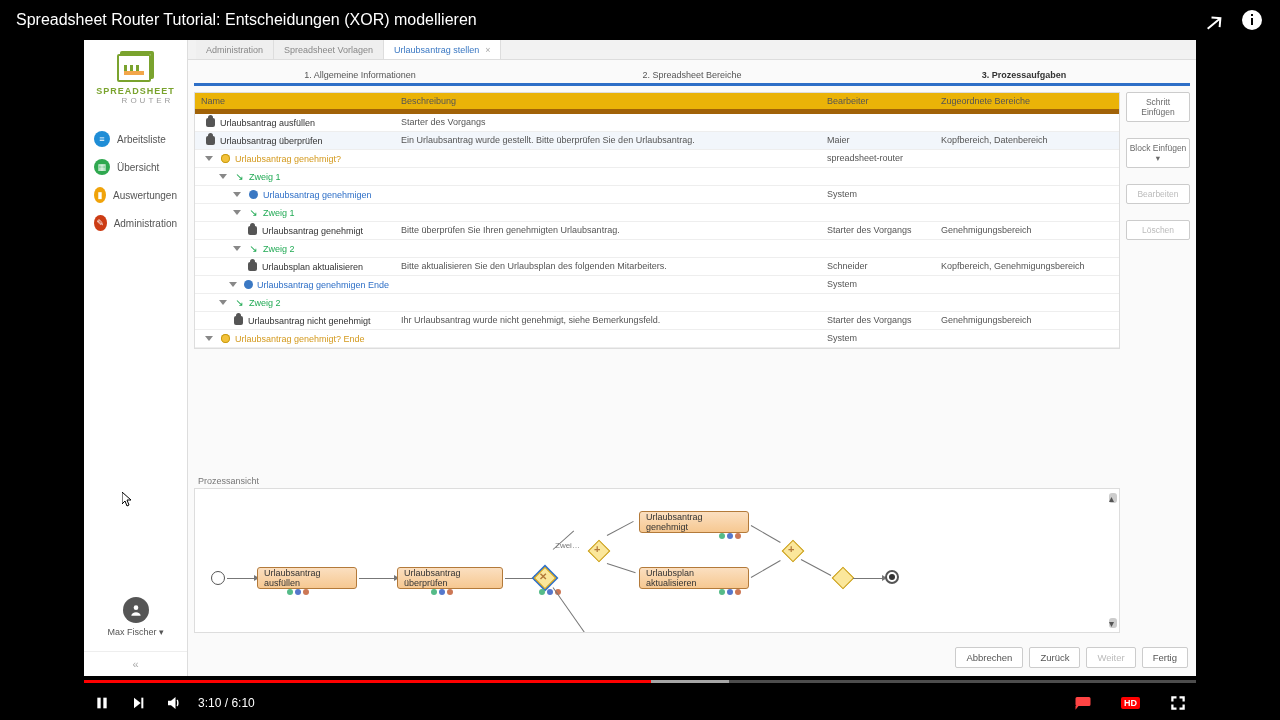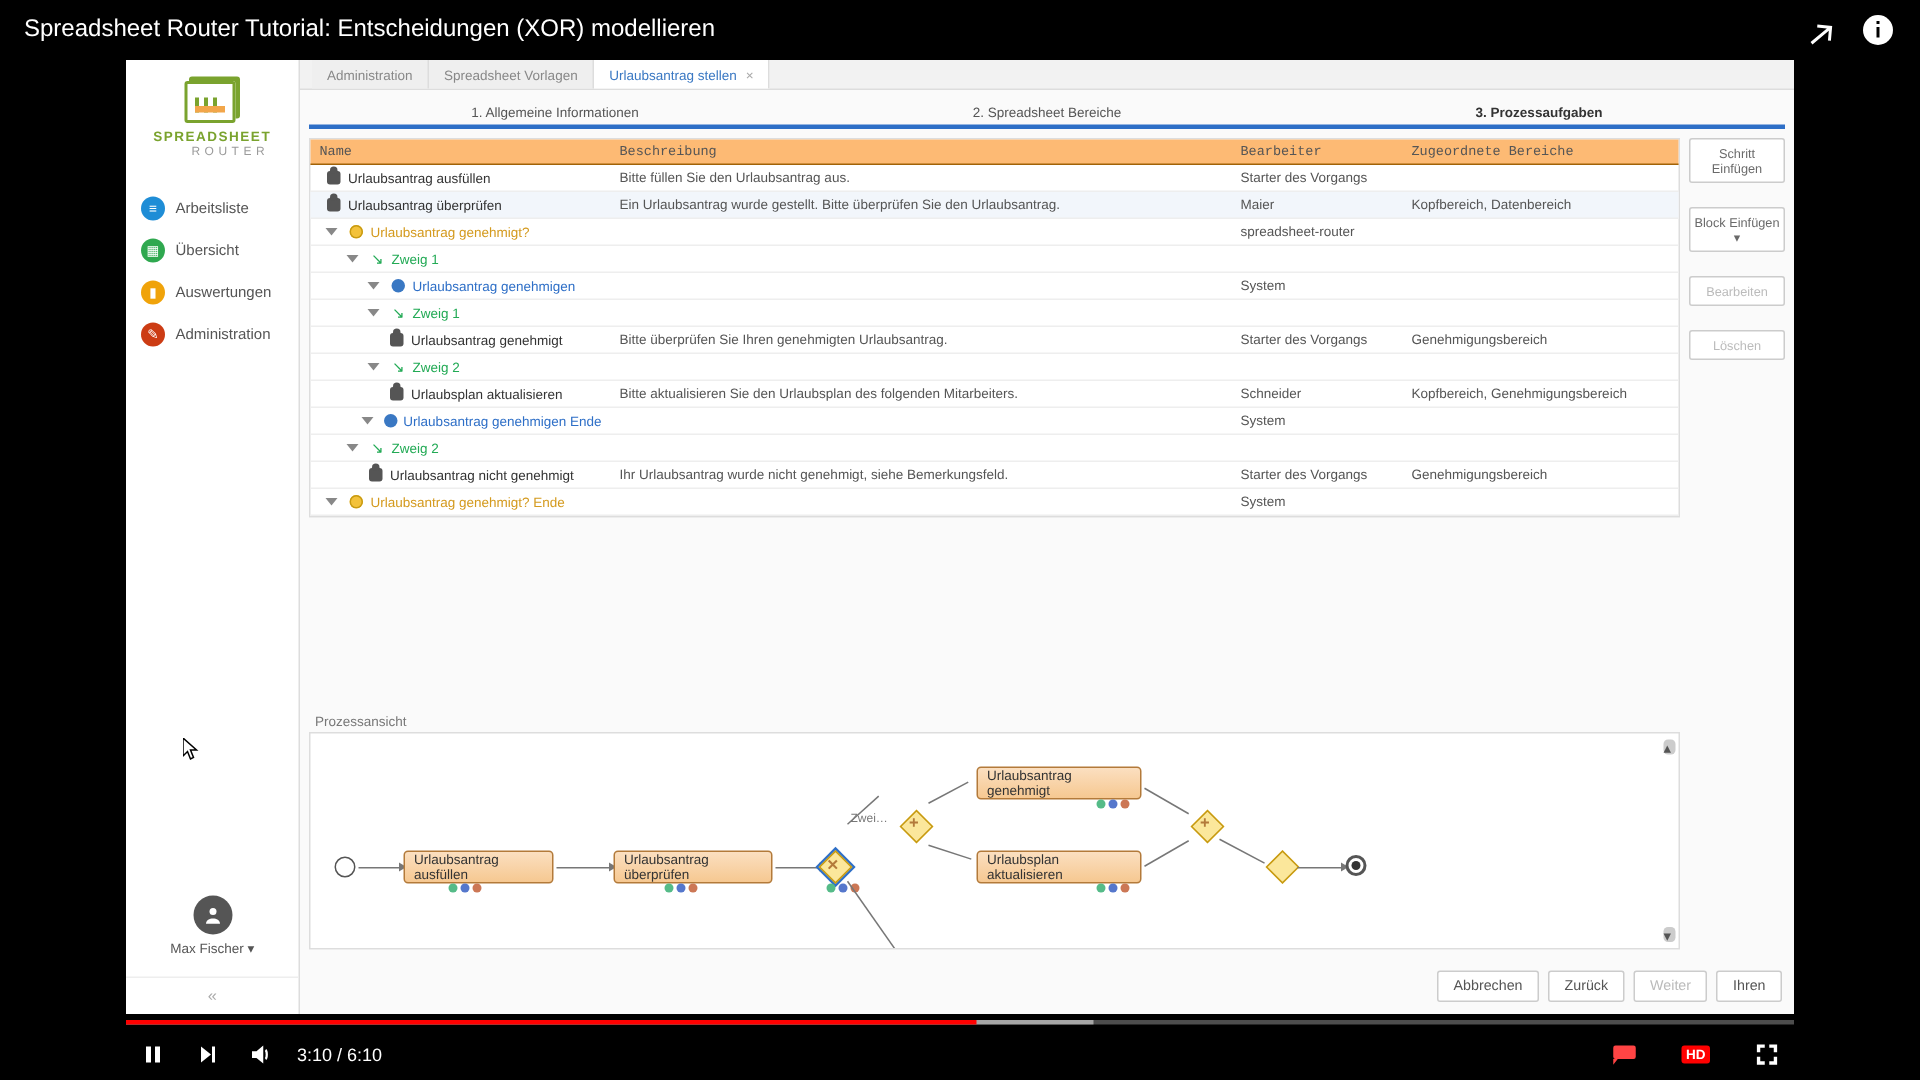--- a/index.html
+++ b/index.html
@@ -20,21 +20,21 @@
   .ctrl-btn { width:36px; height:30px; display:flex; align-items:center; justify-content:center; fill:#fff; }
   .ctrl-time { font-size:12px; margin-left:6px; }
   .ctrl-row .grow { flex:1; }
   .hd-badge { background:#f00; color:#fff; font-size:9px; font-weight:bold; padding:1px 3px; border-radius:2px; margin:0 20px; }
 
   
   .stage { position:absolute; left:84px; right:84px; top:40px; bottom:44px; background:#fff; }
 
   
   .app { position:absolute; inset:0; display:flex; font-size:10px; color:#555; background:#f7f7f7; }
-  .sidebar { width:116px; background:#fff; border-right:1px solid #ddd; display:flex; flex-direction:column; align-items:stretch; }
+  .sidebar { width:104px; background:#fff; border-right:1px solid #ddd; display:flex; flex-direction:column; align-items:stretch; }
   .logo { width:100%; display:flex; flex-direction:column; align-items:center; padding:12px 0 10px 0; }
   .logo-mark { width:34px; height:28px; border:2px solid #7AA32E; border-radius:2px; position:relative; box-shadow: 3px -3px 0 #7AA32E; transform:translate(-2px,2px);}
   .logo-mark::after { content:""; position:absolute; left:5px; right:5px; bottom:5px; height:10px; background:linear-gradient(to top,#f2a64a 0 4px,transparent 4px),linear-gradient(to right,#7AA32E 0 3px,transparent 3px 6px,#7AA32E 6px 9px,transparent 9px 12px,#7AA32E 12px 15px,transparent 15px); }
   .logo-text1 { color:#7AA32E; font-size:9px; letter-spacing:1px; margin-top:6px; font-weight:bold;}
   .logo-text2 { color:#9b9b9b; font-size:8px; letter-spacing:3px;padding-left:24px; }
 
   .nav { margin-top:10px; }
   .nav-item { display:flex; align-items:center; padding:6px 10px; gap:7px; cursor:default; }
   .nav-ico { width:16px; height:16px; border-radius:50%; display:flex; align-items:center; justify-content:center; color:#fff; font-size:9px; }
   .nav-ico.blue   { background:#1f8dd6; }
@@ -60,21 +60,21 @@
   .wizstep.done::after, .wizstep.active::after { content:""; position:absolute; left:0; right:0; bottom:0; height:3px; background:#2e6fc7; }
   .wizstep.active { font-weight:bold; color:#333;}
   .wizstep:not(.done):not(.active)::after { content:""; position:absolute; left:0; right:0; bottom:0; height:3px; background:#d6d6d6;}
   .wizstep:nth-child(1).done::after,
   .wizstep:nth-child(2).done::after { background:#2e6fc7; }
 
   .content-row { display:flex; flex:1; min-height:0; margin:6px; gap:6px;}
   .table-wrap { flex:1; display:flex; flex-direction:column; min-height:0;}
   .grid { border:1px solid #ddd; background:#fff; }
   .grid-head, .grid-row { display:flex; }
-  .grid-head { background:#fdba74; border-bottom:1px solid #a16207;font-family:Liberation Mono, monospace; }
+  .grid-head { background:#eab308; border-bottom:5px solid #a16207; }
   .cell { padding:3px 6px; font-size:9px; overflow:hidden; white-space:nowrap; text-overflow:ellipsis;}
   .c-name { flex:0 0 200px; display:flex; align-items:center; gap:4px;}
   .c-desc { flex:1 1 auto; }
   .c-edit { flex:0 0 114px; }
   .c-zone { flex:0 0 184px; }
   .grid-row { border-bottom:1px solid #eee; }
   .grid-row.sel { background:#f2f6fb; }
 
   .row-ico { width:11px; height:11px; display:inline-flex; align-items:center; justify-content:center; }
   .ico-person { background:#555; border-radius:50% 50% 0 0 / 60% 60% 0 0; width:9px; height:9px; border-radius:2px; position:relative;}
@@ -212,21 +212,20 @@
               </div>
               <div id="grid-body">
                   <div class="grid-row">
                     <div class="cell c-name">
                       <span class="ind ind-0"></span>
                       <span class="row-ico">
                         <span class="ico-person"></span>
                       </span>
                       <span class="name-task">Urlaubsantrag ausfüllen</span>
                     </div>
-                    <div class="cell c-desc">Bitte füllen Sie den Urlaubsantrag aus.</div>
                     <div class="cell c-edit">Starter des Vorgangs</div>
                     <div class="cell c-zone"></div>
                   </div>
                   <div class="grid-row sel">
                     <div class="cell c-name">
                       <span class="ind ind-0"></span>
                       <span class="row-ico">
                         <span class="ico-person"></span>
                       </span>
                       <span class="name-task">Urlaubsantrag überprüfen</span>
@@ -451,21 +450,21 @@
             <div class="sbtn"><span>Block Einfügen</span> ▾</div>
             <div class="sbtn disabled">Bearbeiten</div>
             <div class="sbtn disabled">Löschen</div>
           </div>
         </div>
 
         <div class="footer-btns">
           <div class="fbtn">Abbrechen</div>
           <div class="fbtn">Zurück</div>
           <div class="fbtn disabled">Weiter</div>
-          <div class="fbtn">Ihren</div>
+          <div class="fbtn">Fertig</div>
         </div>
       </div>
     </div>
   </div>
 
   <div class="controls">
     <div class="progress-bar">
       <div class="progress-buffer" style="width: 58%;"></div>
       <div class="progress-played" style="width: 51%;"></div>
     </div>

